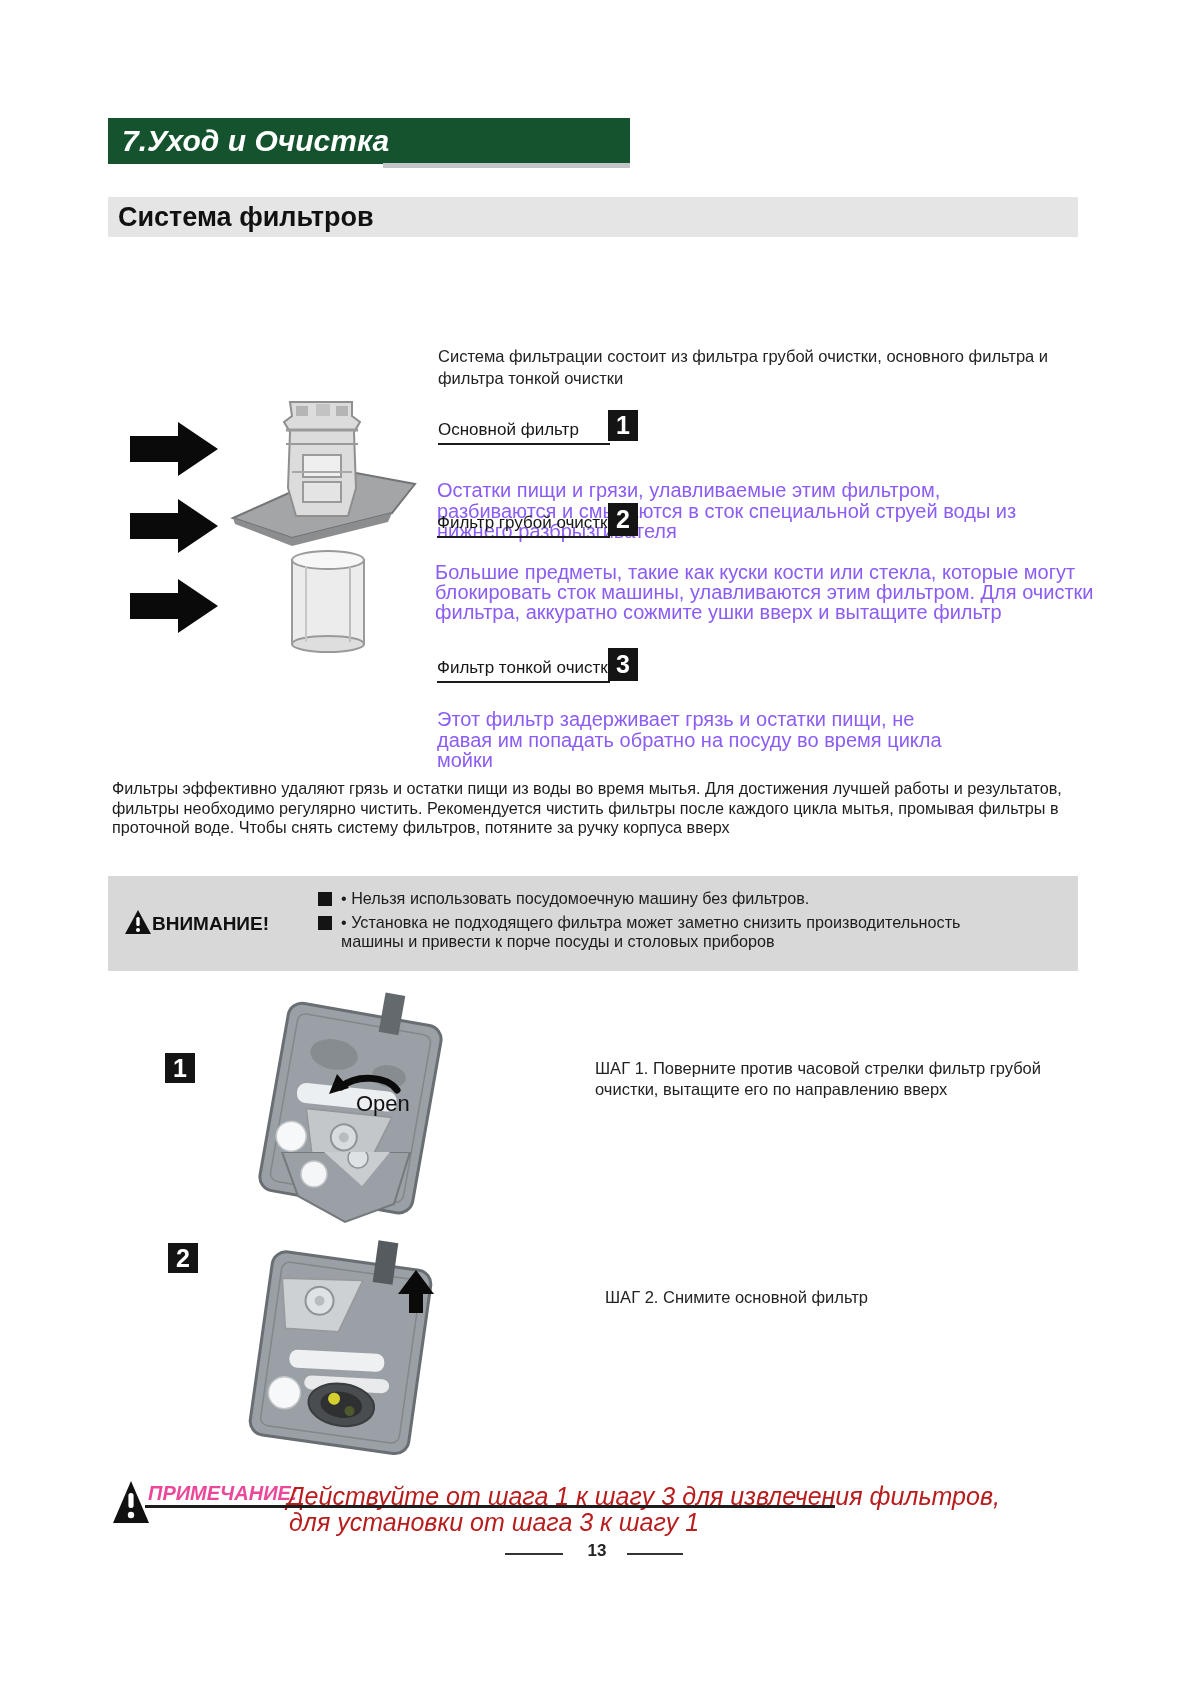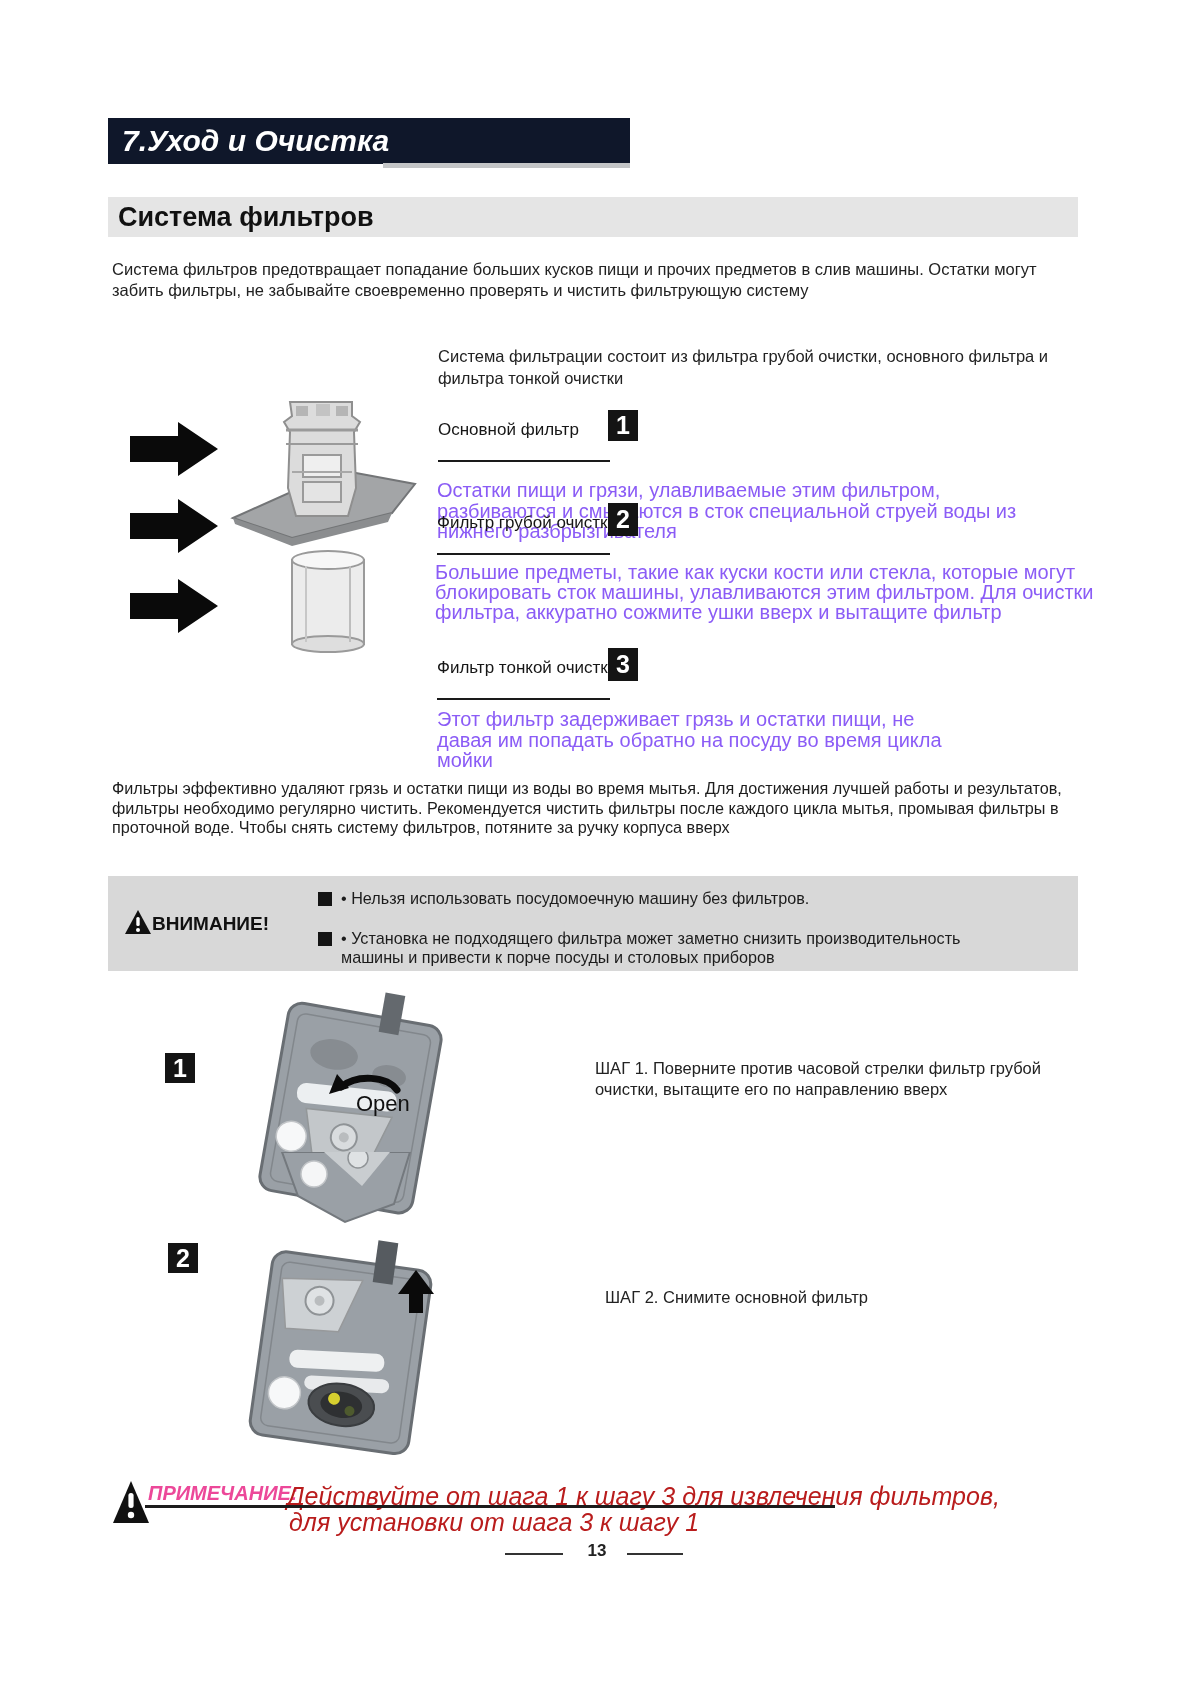--- a/index.html
+++ b/index.html
@@ -5,53 +5,53 @@
   html,body{margin:0;padding:0;background:#e8e8e8;}
   .page{
     position:relative;width:1190px;height:1684px;margin:0 auto;
     background:#ffffff;overflow:hidden;
     font-family:"Liberation Sans", sans-serif;color:#1d1d1d;
   }
   .abs{position:absolute;}
 
   
   .chapter-bar{
-    left:108px;top:118px;width:522px;height:46px;background:#0f172a;
+    left:108px;top:118px;width:522px;height:46px;background:#14532d;
     color:#ffffff;font-style:italic;font-weight:bold;font-size:30px;
     line-height:46px;padding-left:14px;box-sizing:border-box;
   }
   .chapter-shadow{left:383px;top:163px;width:247px;height:5px;background:#c3c5c7;}
 
   
   .section-bar{
     left:108px;top:197px;width:970px;height:40px;background:#e5e5e5;
     color:#111;font-weight:bold;font-size:27px;line-height:40px;
     padding-left:10px;box-sizing:border-box;
   }
 
   .body-text{font-size:16.5px;line-height:21px;color:#222;}
   .intro{left:112px;top:259px;width:968px;}
   .overview{left:438px;top:345px;width:655px;line-height:22px;}
 
   .filter-title{
     font-size:17px;font-weight:400;color:#161616;border-bottom:2.5px solid #1a1a1a;
-    padding-bottom:20px;white-space:nowrap;
+    padding-bottom:3px;white-space:nowrap;
   }
   .num-badge{
     background:#141414;color:#ffffff;font-weight:bold;font-size:25px;
     display:flex;align-items:center;justify-content:center;
   }
   .desc{color:#8b5cf6;font-size:20px;line-height:20.5px;margin-top:19px;}
 
   .assembly-heading{left:112px;top:737px;font-size:34px;font-weight:400;color:#161616;}
   .assembly-body{left:112px;top:779px;width:965px;font-size:16.2px;line-height:19.5px;}
 
   .warning-box{left:108px;top:876px;width:970px;height:95px;background:#d8d8d8;}
   .warning-label{left:152px;top:913px;font-size:19px;font-weight:bold;color:#111;}
-  .bullets{left:318px;top:889px;width:700px;display:flex;flex-direction:column;gap:20px;}
+  .bullets{left:318px;top:889px;width:700px;display:flex;flex-direction:column;gap:4px;}
   .bullet-row{display:flex;}
   .bullet-sq{width:14px;height:14px;background:#141414;flex:0 0 auto;margin:3px 9px 0 0;}
   .bullet-text{font-size:16.2px;line-height:19.5px;color:#1c1c1c;}
 
   .step-text{font-size:16.5px;line-height:20.5px;color:#222;}
 
   .note-label{left:148px;top:1482px;font-size:20px;font-weight:bold;font-style:italic;color:#ec4899;}
   .note-line{font-style:italic;font-size:25px;color:#b91c1c;margin-left:17px;}
   .note-underline{left:145px;top:1505px;width:690px;height:3px;background:#1c1c1c;}
 
@@ -67,21 +67,20 @@
 
   <div class="abs chapter-bar">
     <span>7.Уход и Очистка</span>
   </div>
   <div class="abs chapter-shadow"></div>
 
   <div class="abs section-bar">
     <span>Система фильтров</span>
   </div>
 
-  <div class="abs body-text intro">Система фильтров предотвращает попадание больших кусков пищи и прочих предметов в слив машины. Остатки могут забить фильтры, не забывайте своевременно проверять и чистить фильтрующую систему</div>
 
   <svg class="abs" style="left:100px;top:360px;" width="330" height="300" viewBox="0 0 330 300">
     <g>
       <polygon points="30,76 78,76 78,62 118,89 78,116 78,102 30,102" fill="#0a0a0a"></polygon>
     </g>
     <g>
       <polygon points="30,153 78,153 78,139 118,166 78,193 78,179 30,179" fill="#0a0a0a"></polygon>
     </g>
     <g>
       <polygon points="30,233 78,233 78,219 118,246 78,273 78,259 30,259" fill="#0a0a0a"></polygon>

